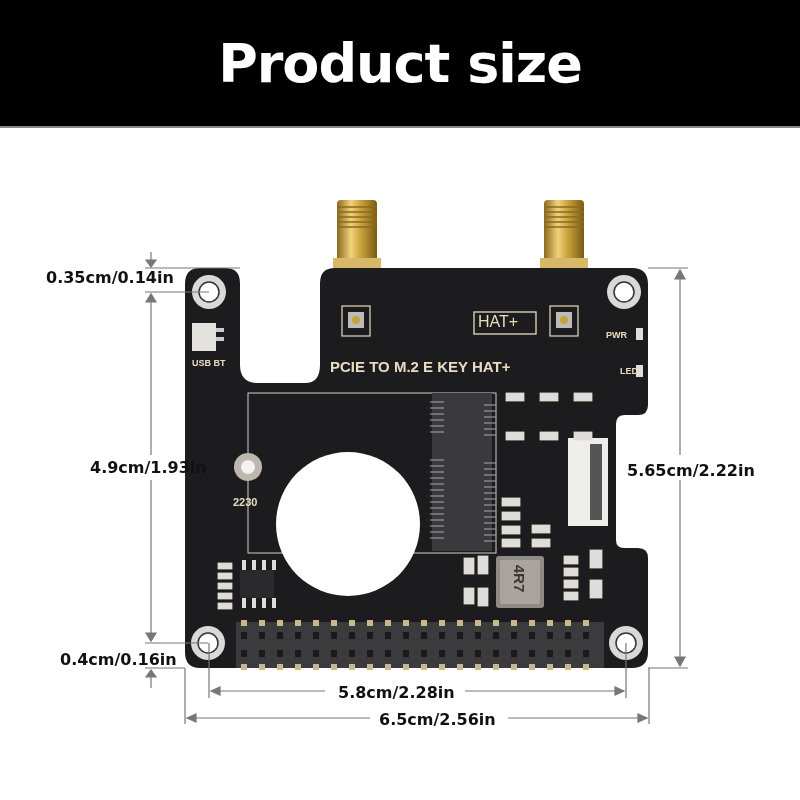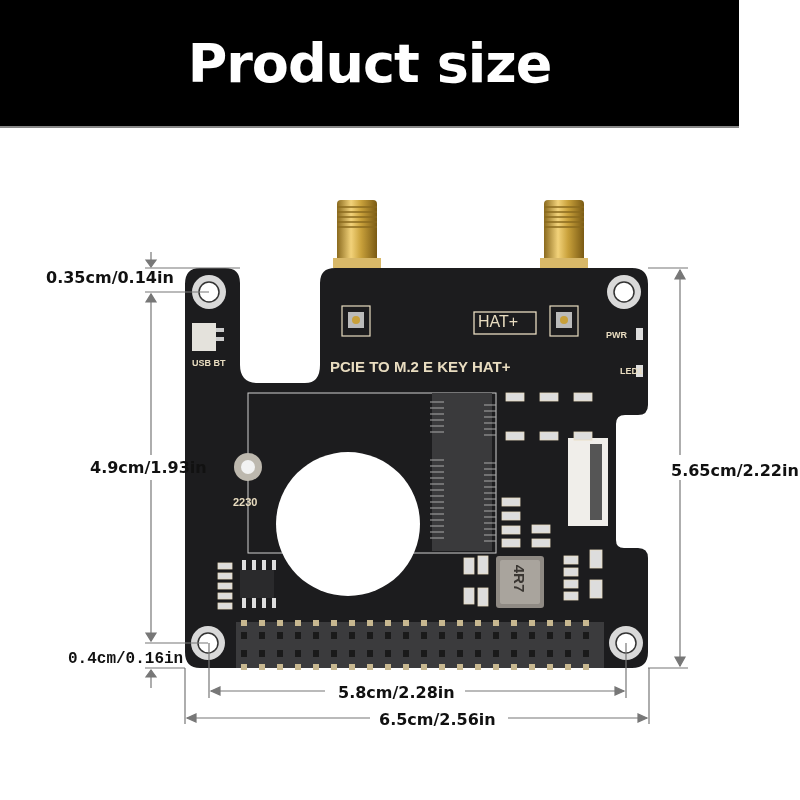--- a/index.html
+++ b/index.html
@@ -1,17 +1,17 @@
 <!DOCTYPE html>
 <html><head>
 <meta charset="utf-8">
 <style>
   html, body { margin: 0; padding: 0; }
   body { width: 800px; height: 800px; background: #ffffff; position: relative; overflow: hidden; font-family: "DejaVu Sans", sans-serif; }
-  .banner { position: absolute; left: 0; top: 0; width: 739px; height: 126px; background: #000; border-bottom: 2px solid #888; display: flex; align-items: center; justify-content: center; }
+  .banner { position: absolute; left: 0; top: 0; width: 800px; height: 126px; background: #000; border-bottom: 2px solid #888; display: flex; align-items: center; justify-content: center; }
   .banner-title { color: #fff; font-family: "DejaVu Sans", sans-serif; font-weight: bold; font-size: 54px; letter-spacing: -1px; }
   .dim { position: absolute; font-family: "DejaVu Sans", sans-serif; font-weight: bold; font-size: 16px; color: #111; white-space: nowrap; }
   .silk { position: absolute; font-family: "Liberation Sans", sans-serif; font-weight: bold; color: #e8dcc0; white-space: nowrap; }
   svg.art { position: absolute; left: 0; top: 0; }
 </style>
 </head>
 <body>
 
 <div class="banner">
   <span class="banner-title">Product size</span>
@@ -344,16 +344,16 @@
 <span class="silk" style="left:192px;top:358px;font-size:9px;">USB BT</span>
 <span class="silk" style="left:478px;top:313px;font-size:16px;font-weight:normal;">HAT+</span>
 <span class="silk" style="left:606px;top:330px;font-size:9px;">PWR</span>
 <span class="silk" style="left:620px;top:366px;font-size:9px;">LED1</span>
 <span class="silk" style="left:330px;top:358px;font-size:15px;">PCIE TO M.2 E KEY HAT+</span>
 <span class="silk" style="left:233px;top:496px;font-size:11px;">2230</span>
 <span class="silk" style="left:506px;top:570px;font-size:15px;color:#3a3632;transform:rotate(90deg);">4R7</span>
 
 <span class="dim" style="left:46px;top:268px;">0.35cm/0.14in</span>
 <span class="dim" style="left:70px;top:458px;margin-left:20px;">4.9cm/1.93in</span>
-<span class="dim" style="left:68px;top:650px;font-family:Liberation Mono, monospace;">0.4cm/0.16in</span>
-<span class="dim" style="left:627px;top:461px;margin-left:44px;">5.65cm/2.22in</span>
+<span class="dim" style="left:60px;top:650px;">0.4cm/0.16in</span>
+<span class="dim" style="left:627px;top:461px;">5.65cm/2.22in</span>
 <span class="dim" style="left:338px;top:683px;">5.8cm/2.28in</span>
 <span class="dim" style="left:379px;top:710px;">6.5cm/2.56in</span>
 
 </body></html>

